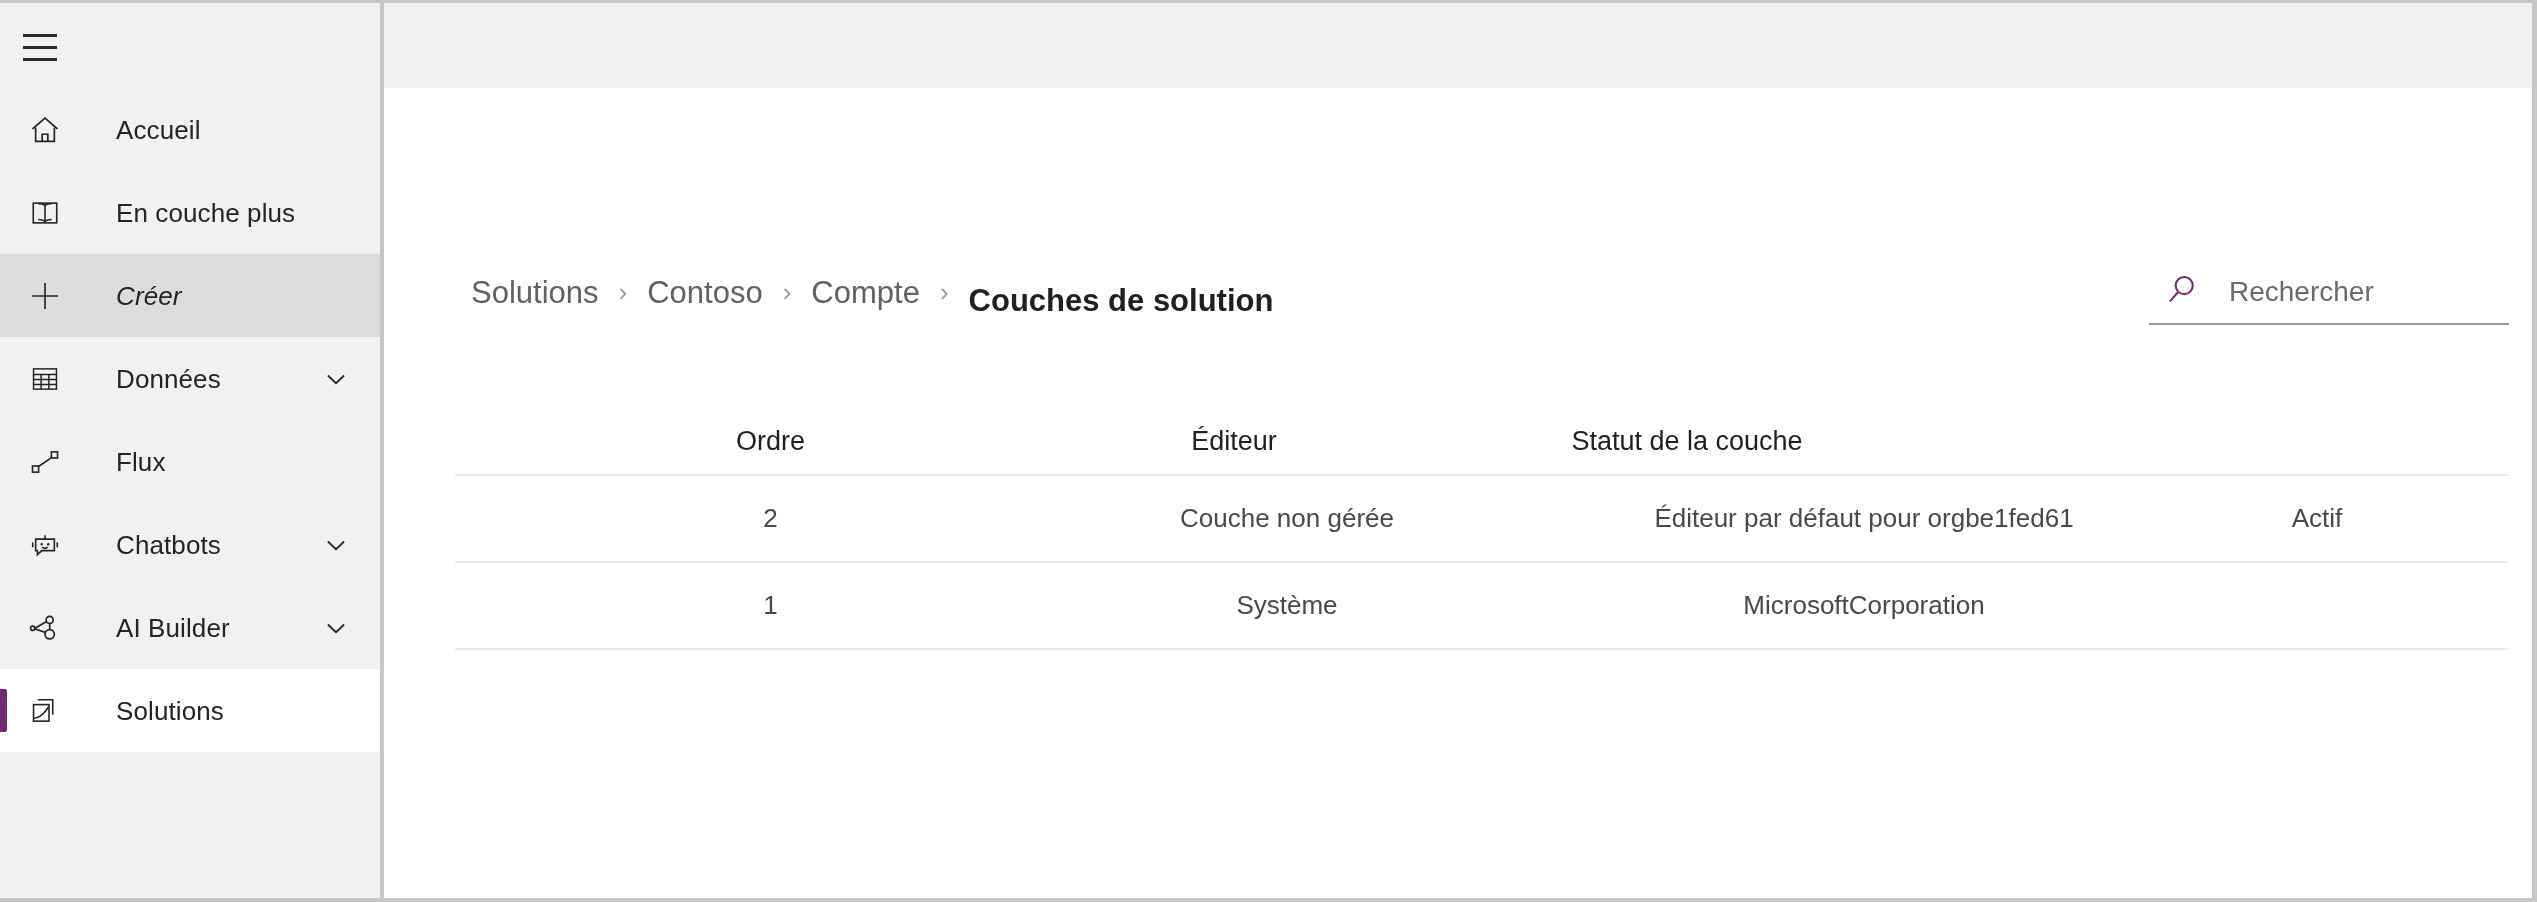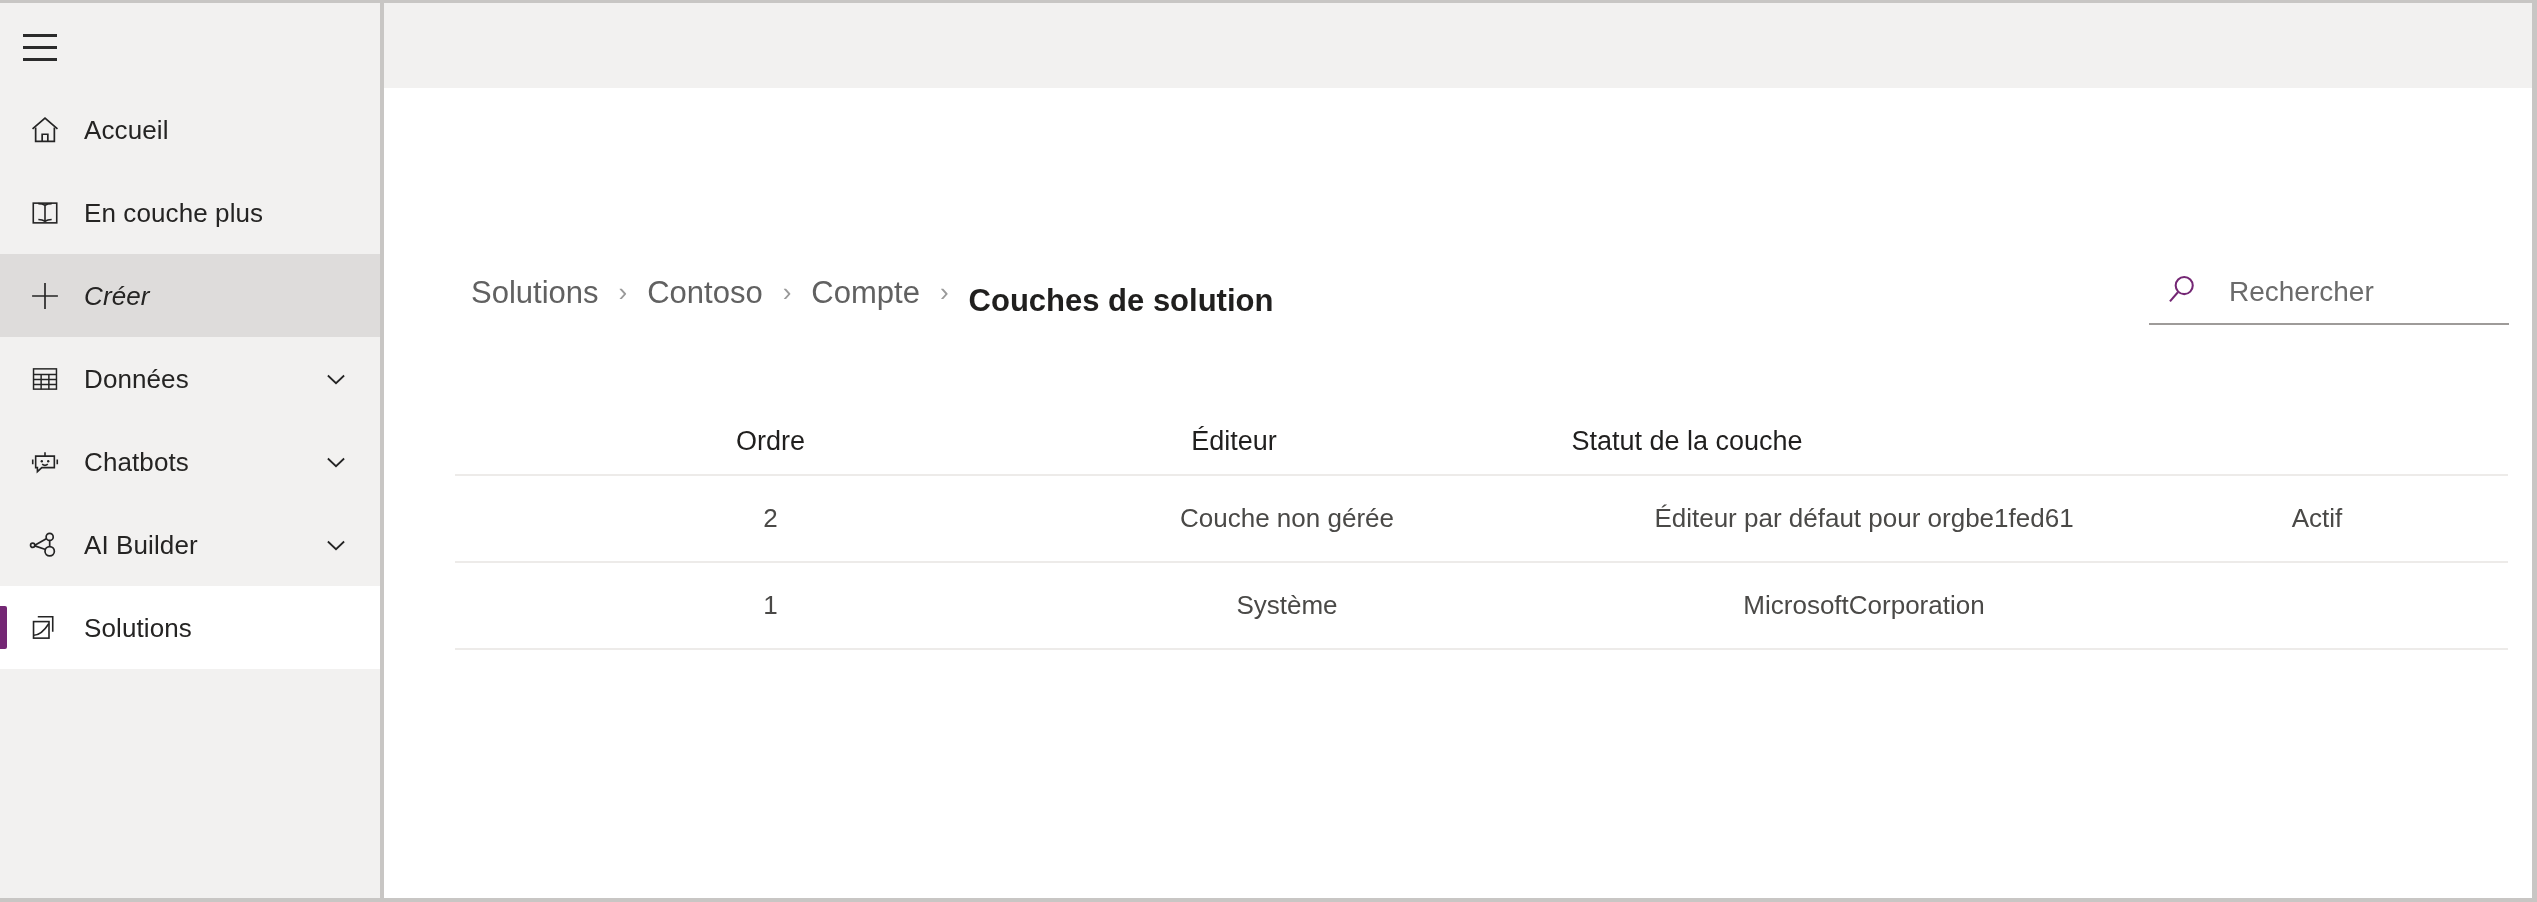--- a/index.html
+++ b/index.html
@@ -71,20 +71,21 @@
 
   .nav-item {
     position: relative;
     display: flex;
     align-items: center;
     height: 83px;
     box-sizing: border-box;
     padding-left: 22px;
     cursor: pointer;
     user-select: none;
+    gap: 32px;
   }
   .nav-item.hovered {
     background: #dedcdb;
     font-style: italic;
   }
   .nav-item.selected {
     background: #ffffff;
   }
   .nav-item .sel-bar {
     position: absolute;
@@ -315,20 +316,30 @@
           </svg>
         </span>
         <span class="nav-label">Données</span>
         <span class="nav-chevron">
           <svg width="30" height="30" viewBox="0 0 24 24" fill="none" stroke="currentColor" stroke-width="1.4">
             <path d="M5.5 9.2 12 15.4l6.5-6.2"></path>
           </svg>
         </span>
       </div>
 
+      <div class="nav-item">
+        <span class="nav-icon">
+          <svg width="32" height="32" viewBox="0 0 24 24" fill="none" stroke="currentColor" stroke-width="1.2">
+            <rect x="2.6" y="15" width="4.6" height="4.6"></rect>
+            <rect x="16.8" y="4.4" width="4.6" height="4.6"></rect>
+            <path d="M7.4 15.2 16.6 8.9"></path>
+          </svg>
+        </span>
+        <span class="nav-label">Flux</span>
+      </div>
 
       <div class="nav-item">
         <span class="nav-icon">
           <svg width="32" height="32" viewBox="0 0 24 24" fill="none" stroke="currentColor" stroke-width="1.2">
             <path d="M5 7.6h14v8.6H9.6l-3.3 3v-3H5z"></path>
             <circle cx="9.6" cy="11.4" r="0.9" fill="currentColor" stroke="none"></circle>
             <circle cx="14.4" cy="11.4" r="0.9" fill="currentColor" stroke="none"></circle>
             <path d="M9.9 13.6c1.2 1.1 2.9 1.1 4.2 0"></path>
             <path d="M12 7.6V4.6"></path>
             <path d="M2.8 10.2v3.4M21.2 10.2v3.4"></path>

